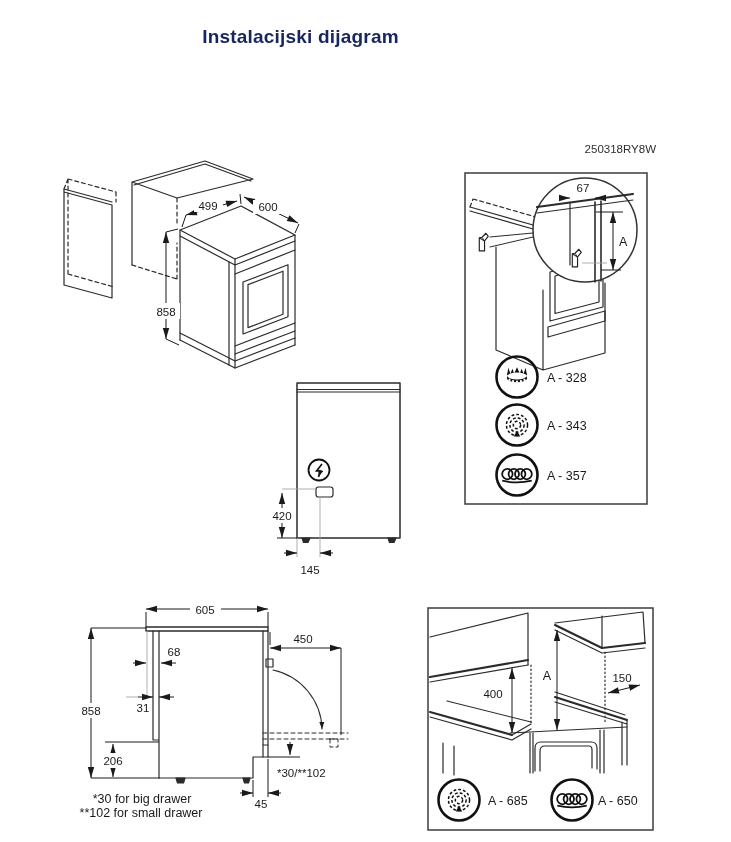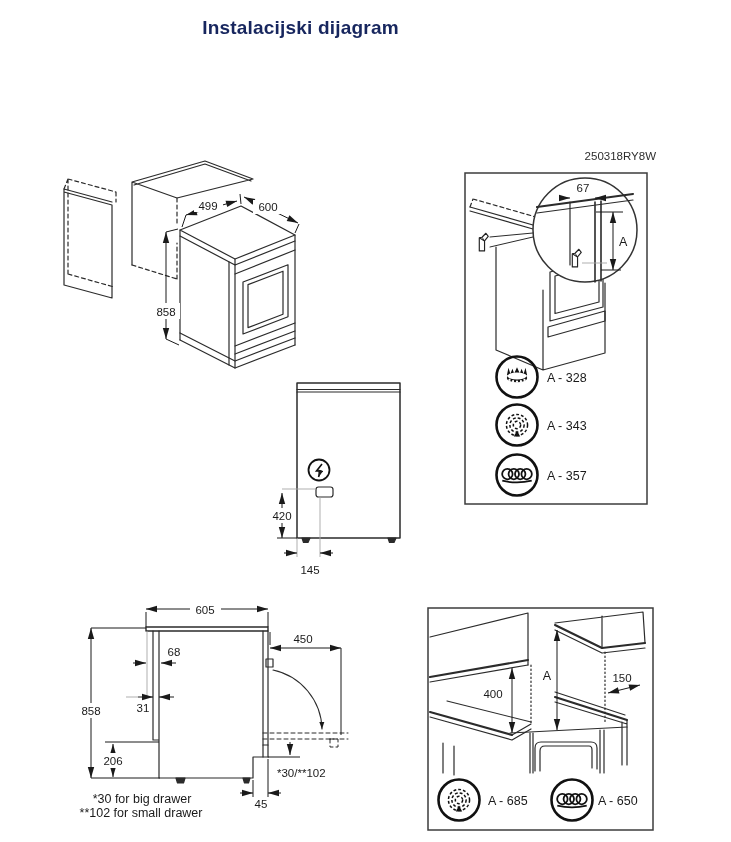--- a/index.html
+++ b/index.html
@@ -1,20 +1,20 @@
 <!DOCTYPE html>
 <html><head>
 <meta charset="utf-8">
 <style>
   html,body{margin:0;padding:0;background:#fff;}
   .page{position:relative;width:731px;height:842px;background:#ffffff;overflow:hidden;
         font-family:"Liberation Sans",sans-serif;}
-  .title{position:absolute;left:0;top:17px;width:601px;text-align:center;
+  .title{position:absolute;left:0;top:26px;width:601px;text-align:center;
          font-size:19px;font-weight:bold;color:#17265e;letter-spacing:.2px;}
-  .model{position:absolute;left:520px;top:150px;width:136px;text-align:right;
+  .model{position:absolute;left:520px;top:143px;width:136px;text-align:right;
          font-size:11.5px;color:#2e2e2e;}
   svg{position:absolute;overflow:visible;}
   .ln{stroke:#2b2b2b;stroke-width:1.2;fill:none;stroke-linecap:round;stroke-linejoin:round;}
   .thk{stroke-width:2.1;}
   .th2{stroke-width:1.6;}
   .dsh{stroke-dasharray:4 3;}
   .dot{stroke-dasharray:1.5 2.5;}
   .dim{stroke:#1a1a1a;stroke-width:1;fill:none;}
   .gry{stroke:#a6a6a6;stroke-width:.9;fill:none;}
   .box{stroke:#3c3c3c;stroke-width:1.5;fill:none;}

